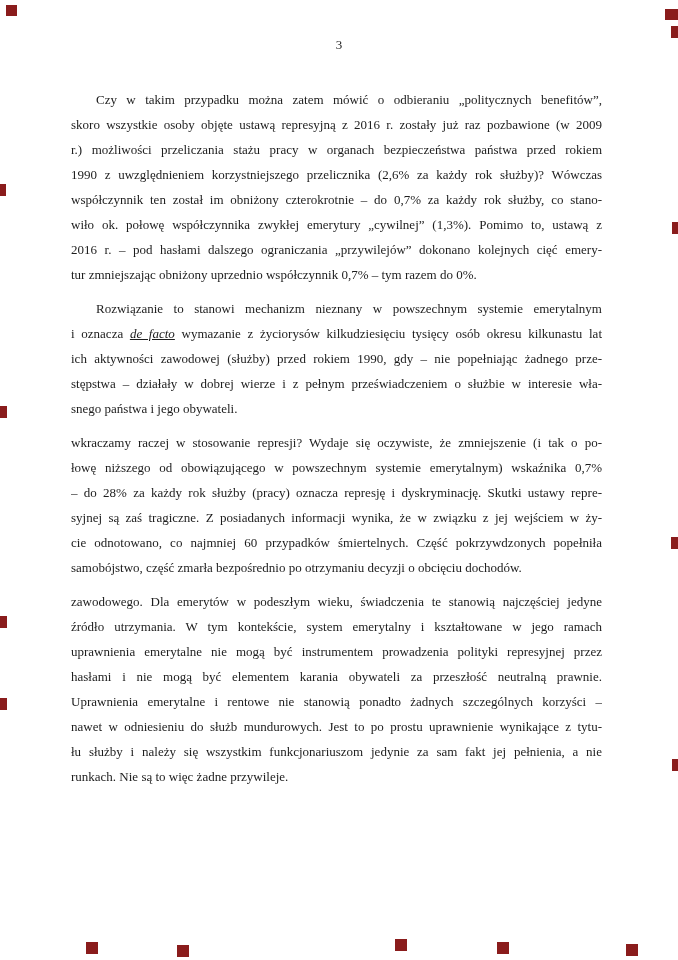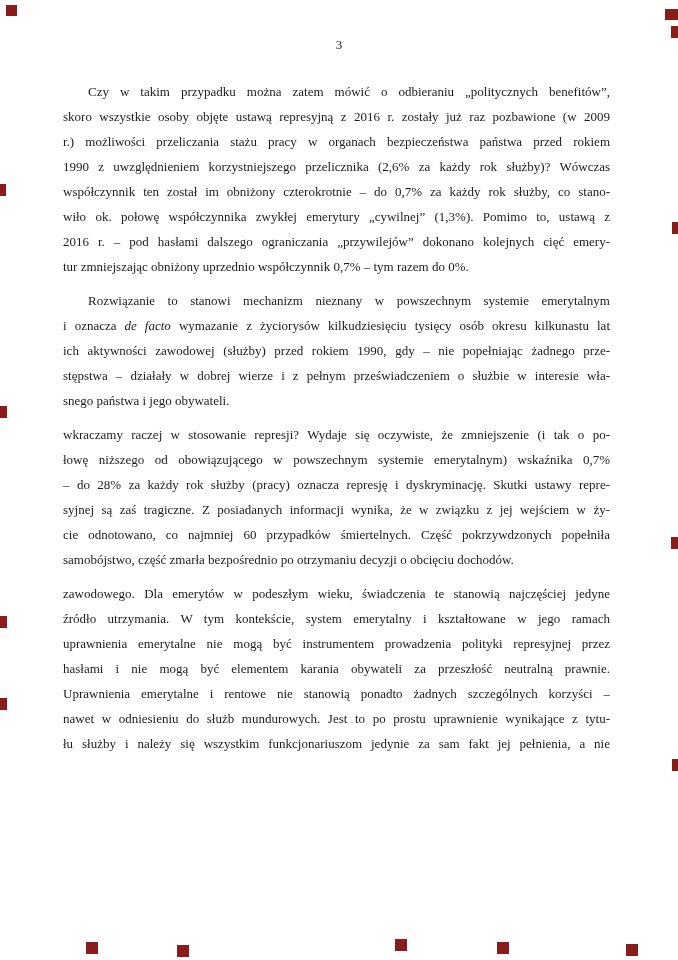--- a/index.html
+++ b/index.html
@@ -24,33 +24,33 @@
     text-align: center;
     font-size: 13px;
     line-height: 18px;
   }
   .content {
     position: absolute;
     left: 63px;
     top: 79px;
     width: 547px;
   }
-  .para { margin: 0; }
+  .para { margin: 8px; }
   .para + .para { margin-top: 9px; }
   .line {
     height: 25px;
     line-height: 25px;
     font-size: 13px;
     text-align: justify;
     text-align-last: justify;
     overflow: hidden;
   }
   .line.indent { text-indent: 25px; }
   .line.last { text-align-last: left; }
-  .line .it { font-style: italic; }
+  .line .it { font-style: italic; text-decoration: underline; }
   .marker { position: absolute; }
 </style>
 </head>
 <body>
 
 <div class="page">
   <div class="page-number">3</div>
   <div class="content" id="content">
       <div class="para">
         <div class="line indent">Czy w takim przypadku można zatem mówić o odbieraniu „politycznych benefitów”,</div>
@@ -78,20 +78,21 @@
         <div class="line last">samobójstwo, część zmarła bezpośrednio po otrzymaniu decyzji o obcięciu dochodów.</div>
       </div>
       <div class="para">
         <div class="line">zawodowego. Dla emerytów w podeszłym wieku, świadczenia te stanowią najczęściej jedyne</div>
         <div class="line">źródło utrzymania. W tym kontekście, system emerytalny i kształtowane w jego ramach</div>
         <div class="line">uprawnienia emerytalne nie mogą być instrumentem prowadzenia polityki represyjnej przez</div>
         <div class="line">hasłami i nie mogą być elementem karania obywateli za przeszłość neutralną prawnie.</div>
         <div class="line">Uprawnienia emerytalne i rentowe nie stanowią ponadto żadnych szczególnych korzyści –</div>
         <div class="line">nawet w odniesieniu do służb mundurowych. Jest to po prostu uprawnienie wynikające z tytu-</div>
         <div class="line">łu służby i należy się wszystkim funkcjonariuszom jedynie za sam fakt jej pełnienia, a nie</div>
+        <div class="line last">runkach. Nie są to więc żadne przywileje.</div>
       </div>
     </div>
 <div class="marker" style="left: 6px; top: 5px; width: 11px; height: 11px; background: rgb(138, 28, 28);"></div>
     <div class="marker" style="left: 665px; top: 9px; width: 13px; height: 11px; background: rgb(138, 28, 28);"></div>
     <div class="marker" style="left: 671px; top: 26px; width: 7px; height: 12px; background: rgb(138, 28, 28);"></div>
     <div class="marker" style="left: 0px; top: 184px; width: 6px; height: 12px; background: rgb(138, 28, 28);"></div>
     <div class="marker" style="left: 672px; top: 222px; width: 6px; height: 12px; background: rgb(138, 28, 28);"></div>
     <div class="marker" style="left: 0px; top: 406px; width: 7px; height: 12px; background: rgb(138, 28, 28);"></div>
     <div class="marker" style="left: 671px; top: 537px; width: 7px; height: 12px; background: rgb(138, 28, 28);"></div>
     <div class="marker" style="left: 0px; top: 616px; width: 7px; height: 12px; background: rgb(138, 28, 28);"></div>

